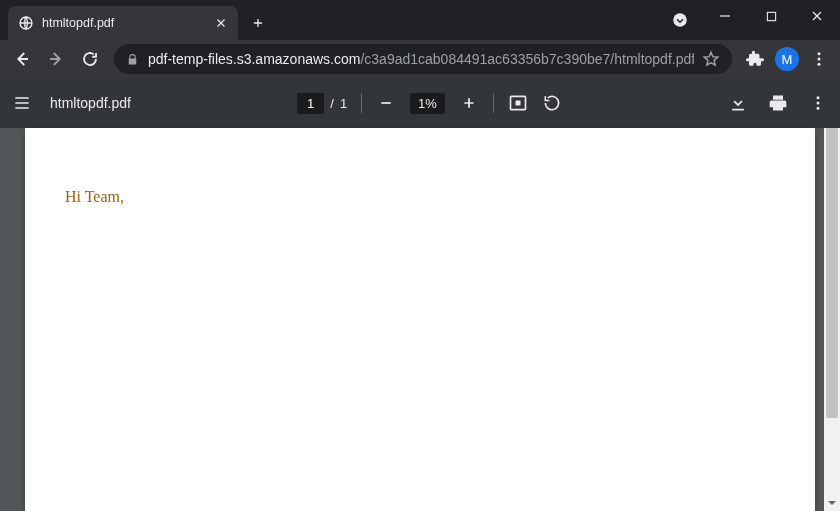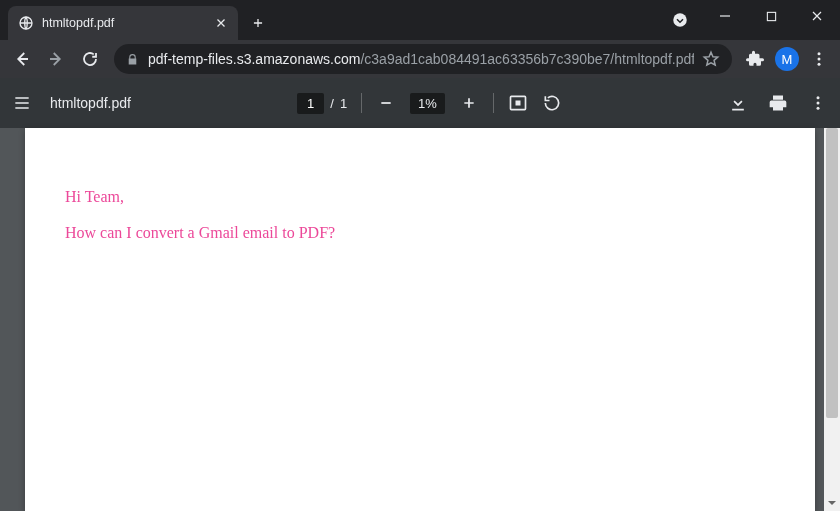--- a/index.html
+++ b/index.html
@@ -152,21 +152,21 @@
     justify-content: center;
   }
   .page {
     width: 790px;
     background: #fff;
     margin-top: 0;
     padding: 60px 40px;
     box-shadow: 0 2px 6px rgba(0,0,0,0.3);
     font-family: "Times New Roman", serif;
     font-size: 16px;
-    color: #ec4899;
+    color: #a16207;
   }
   .page p { margin-bottom: 18px; }
   .scrollbar {
     position: absolute;
     right: 0; top: 0;
     width: 16px;
     height: 100%;
     background: #f1f1f1;
   }
   .scrollbar .thumb {
@@ -348,21 +348,20 @@
           <circle cx="12" cy="12" r="2"></circle>
           <circle cx="12" cy="19" r="2"></circle>
         </svg>
     </div>
   </div>
 </div>
 
 <div class="workspace">
   <div class="page">
     <p>Hi Team,</p>
-    <p>How can I convert a Gmail email to PDF?</p>
   </div>
   <div class="scrollbar">
     <div class="thumb"></div>
     <div class="arrow" style="bottom:0">
       <svg width="10" height="10" viewBox="0 0 10 10" fill="#666">
           <path d="M1 3l4 4 4-4z"></path>
         </svg>
     </div>
   </div>
 </div>

